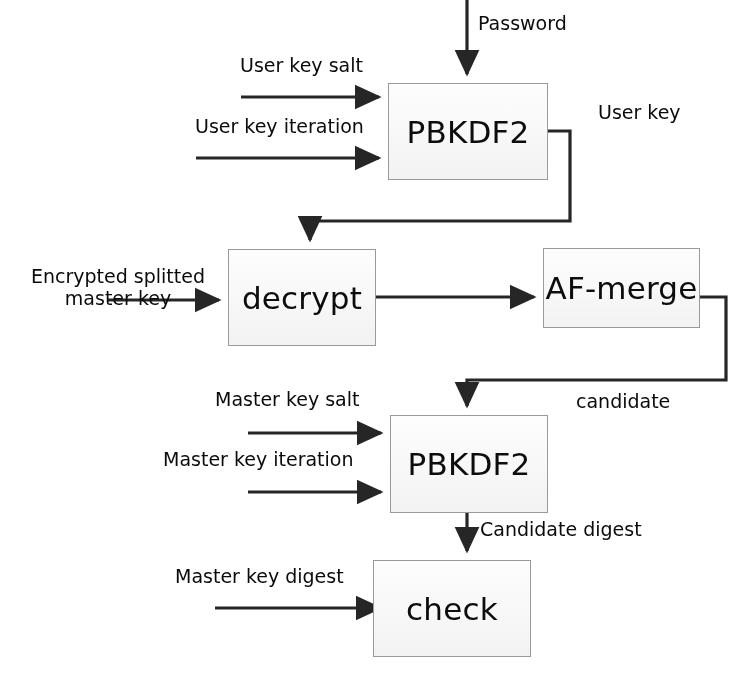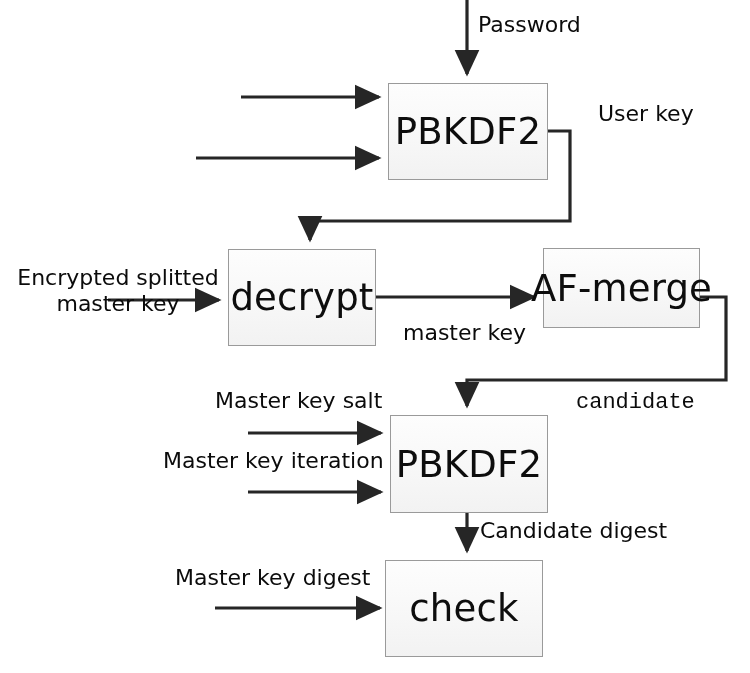--- a/index.html
+++ b/index.html
@@ -25,28 +25,28 @@
   .node-box {
     position: absolute;
     box-sizing: border-box;
     background: linear-gradient(to bottom, #fdfdfd 0%, #f7f7f7 60%, #f2f2f2 100%);
     border: 1px solid #9a9a9a;
     display: flex;
     align-items: center;
     justify-content: center;
   }
   .node-label {
-    font-size: 37px;
+    font-size: 31px;
     color: #0d0d0d;
     letter-spacing: 0.2px;
     white-space: nowrap;
   }
   .edge-label {
     position: absolute;
-    font-size: 22px;
+    font-size: 19px;
     color: #0b0b0b;
     white-space: nowrap;
     line-height: 1.18;
   }
   .edge-label.two-line {
     white-space: normal;
     text-align: center;
   }
 </style>
 </head>
@@ -96,36 +96,37 @@
   </div>
 
   <div class="node-box" style="left:543px; top:248px; width:157px; height:80px;">
     <span class="node-label">AF-merge</span>
   </div>
 
   <div class="node-box" style="left:390px; top:415px; width:158px; height:98px;">
     <span class="node-label">PBKDF2</span>
   </div>
 
-  <div class="node-box" style="left:385px; top:560px; width:158px; height:97px;">
+  <div class="node-box" style="left:373px; top:560px; width:158px; height:97px;">
     <span class="node-label">check</span>
   </div>
 
   <div class="edge-label" style="left:478px; top:12px;">Password</div>
 
+  <div class="edge-label" style="left:240px; top:54px;">User key salt</div>
 
+  <div class="edge-label" style="left:195px; top:115px;">User key iteration</div>
 
   <div class="edge-label" style="left:598px; top:101px;">User key</div>
 
   <div class="edge-label two-line" style="left:12px; top:233px; width:212px;margin-top:32px;">Encrypted splitted master key</div>
 
 
-  <div class="edge-label" style="left:403px; top:320px;">master key</div>
 
-  <div class="edge-label" style="left:576px; top:390px;font-family:Liberation Mono, monospace;">candidate</div>
+  <div class="edge-label" style="left:576px; top:390px;">candidate</div>
 
   <div class="edge-label" style="left:215px; top:388px;">Master key salt</div>
 
   <div class="edge-label" style="left:163px; top:448px;">Master key iteration</div>
 
   <div class="edge-label" style="left:480px; top:518px;">Candidate digest</div>
 
   <div class="edge-label" style="left:175px; top:565px;">Master key digest</div>
 
 </div>

